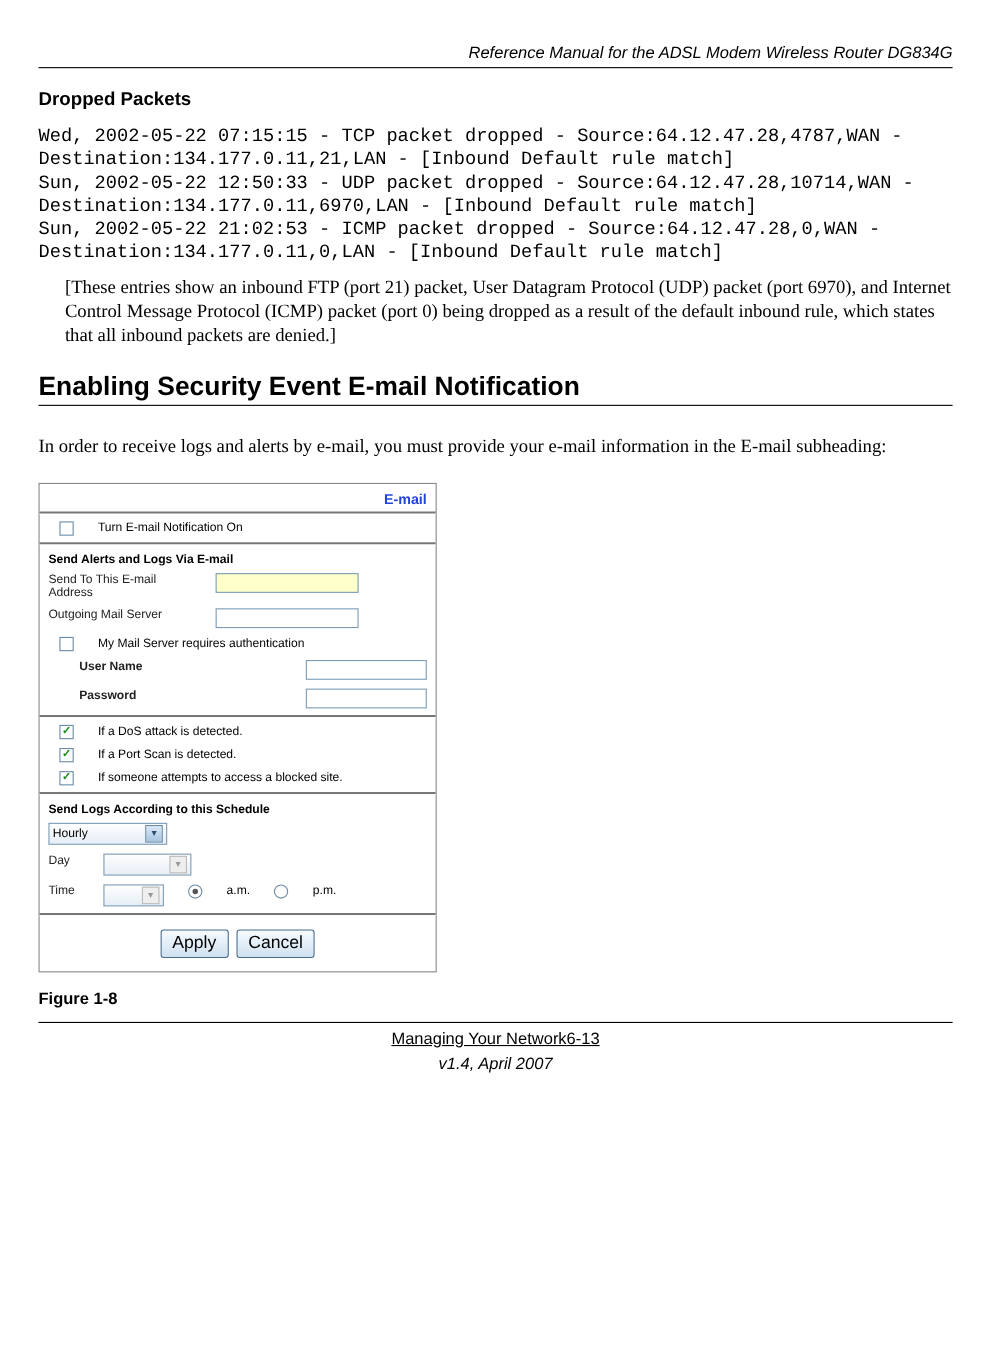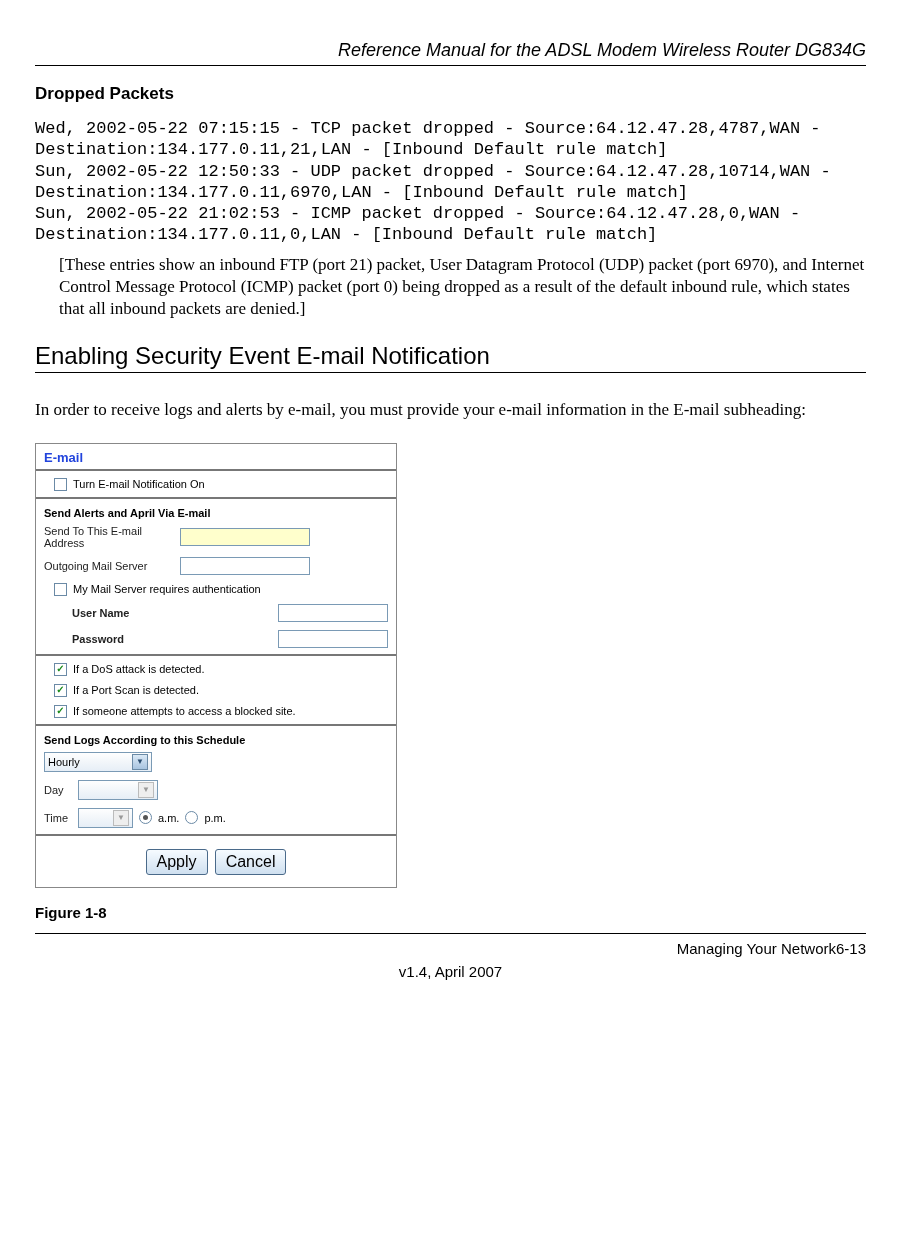--- a/index.html
+++ b/index.html
@@ -9,21 +9,21 @@
     margin: 0;
     padding: 40px 35px 30px 35px;
     width: 901px;
     box-sizing: border-box;
     background: #fff;
   }
   .header-right {
     font-style: italic;
     font-family: Arial, Helvetica, sans-serif;
     text-align: right;
-    font-size: 18px;
+    font-size: 15px;
     margin-bottom: 4px;
   }
   hr.top-rule {
     border: none;
     border-top: 1.5px solid #000;
     margin: 0 0 18px 0;
   }
   h3.subheading {
     font-family: Arial, Helvetica, sans-serif;
     font-weight: bold;
@@ -41,21 +41,21 @@
     font-family: "Times New Roman", Times, serif;
     font-size: 17px;
     margin: 0 0 22px 0;
     line-height: 1.3;
   }
   p.body-indent {
     margin-left: 24px;
   }
   h2.section {
     font-family: Arial, Helvetica, sans-serif;
-    font-weight: normal;
+    font-weight: bold;
     font-size: 24px;
     margin: 16px 0 2px 0;
   }
   hr.section-rule {
     border: none;
     border-top: 1.5px solid #000;
     margin: 0 0 26px 0;
   }
   .screenshot {
     width: 360px;
@@ -63,34 +63,34 @@
     background: #fff;
     font-family: Tahoma, Arial, sans-serif;
     font-size: 11px;
     color: #000;
   }
   .ss-title {
     color: #2244dd;
     font-weight: bold;
     font-size: 13px;
     padding: 6px 8px 2px 8px;
+    text-align: right;
   }
   .ss-divider {
     border-top: 1px solid #aaa;
     border-bottom: 1px solid #fff;
     margin: 2px 0;
   }
   .ss-divider.heavy {
     border-top: 2px solid #777;
   }
   .ss-row {
     padding: 4px 8px;
     display: flex;
-    align-items: center;
-    gap: 6px;
+    gap: 22px;
   }
   .ss-row.indent1 { padding-left: 18px; }
   .ss-row.indent2 { padding-left: 36px; font-weight: bold; }
   .ss-section-label {
     font-weight: bold;
     padding: 5px 8px 2px 8px;
     font-size: 11px;
   }
   .chk, .radio {
     width: 13px;
@@ -181,26 +181,28 @@
   .footer {
     margin-top: 12px;
   }
   hr.footer-rule {
     border: none;
     border-top: 1.5px solid #000;
     margin: 0 0 6px 0;
   }
   .footer-row {
     display: flex;
-    justify-content: flex-end;
+    justify-content: center;
     font-family: Arial, Helvetica, sans-serif;
     font-size: 15px;
+    text-decoration: underline;
   }
   .footer-center {
     text-align: center;
+    font-style: italic;
     font-family: Arial, Helvetica, sans-serif;
     font-size: 15px;
     margin-top: 6px;
   }
 </style>
 </head>
 <body>
 
 <div class="header-right">Reference Manual for the ADSL Modem Wireless Router DG834G</div>
 <hr class="top-rule">
@@ -221,21 +223,21 @@
 <div class="screenshot">
   <div class="ss-title">E-mail</div>
   <div class="ss-divider heavy"></div>
 
   <div class="ss-row indent1">
     <span class="chk"></span>
     <span>Turn E-mail Notification On</span>
   </div>
   <div class="ss-divider heavy"></div>
 
-  <div class="ss-section-label">Send Alerts and April Via E-mail</div>
+  <div class="ss-section-label">Send Alerts and Logs Via E-mail</div>
   <div class="ss-row">
     <span class="form-label">Send To This E-mail Address</span>
     <span class="text-input highlight"></span>
   </div>
   <div class="ss-row">
     <span class="form-label">Outgoing Mail Server</span>
     <span class="text-input"></span>
   </div>
   <div class="ss-row indent1">
     <span class="chk"></span>

